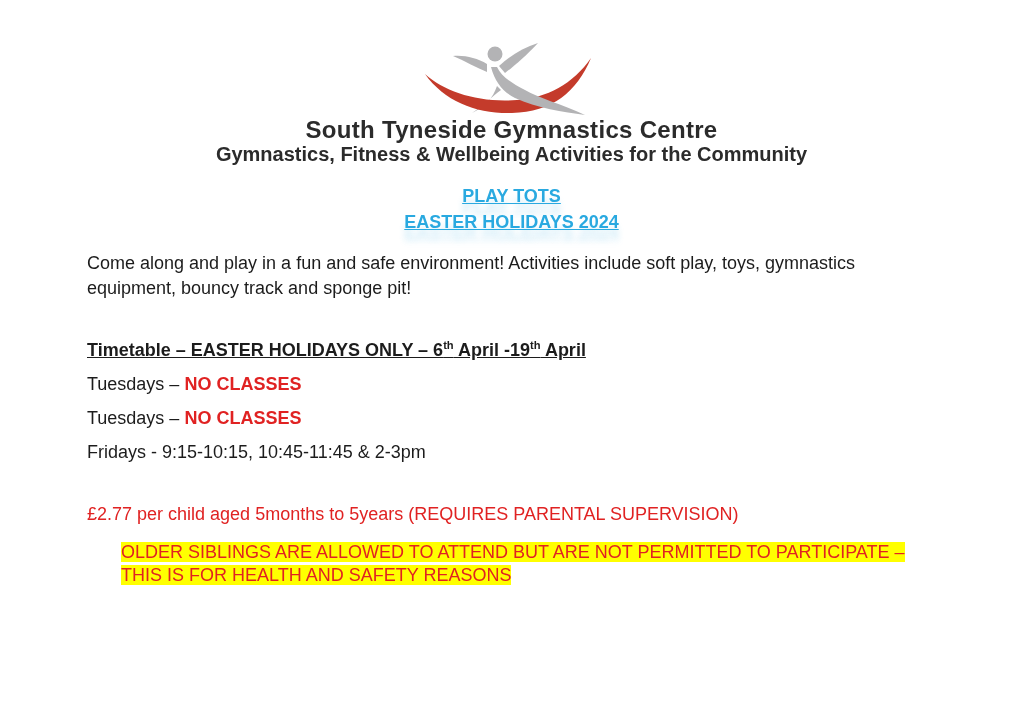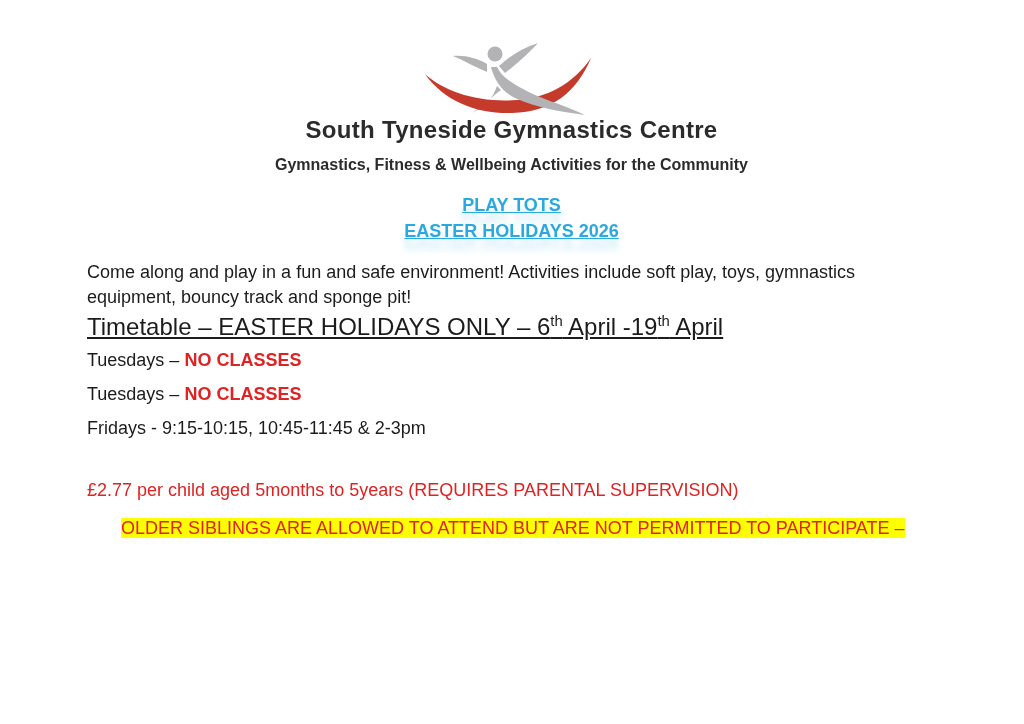--- a/index.html
+++ b/index.html
@@ -23,38 +23,38 @@
   .page { padding: 40px 88px 0 87px; height: 100%; }
 
   
   .logo { text-align: center; margin: 0 auto 18px; }
   .logo svg { display: block; margin: 0 auto -4px; }
   .logo-title {
     font-size: 24px; font-weight: bold; color: var(--title-ink);
     line-height: 1.02; letter-spacing: 0.3px;
   }
   .logo-sub {
-    font-size: 16px; font-weight: bold; color: var(--title-ink);
-    line-height: 1.1; margin-top: 14px;
+    font-size: 20px; font-weight: bold; color: var(--title-ink);
+    line-height: 1.1; margin-top: 1px;
   }
 
   
   .cyan-head {
     text-align: center; font-size: 18px; font-weight: bold;
     color: var(--cyan); line-height: 26px;
     text-shadow: 0 11px 6px rgba(41,169,224,0.22);
   }
   .cyan-head .u { text-decoration: underline; }
 
   
   .intro {
     font-size: 18px; line-height: 25px;
     margin: 16px 0 0; max-width: 852px;
   }
-  .tt-head { margin: 6px 0 0; font-size: 24px; line-height: 21px; }
+  .tt-head { margin: 39px 0 0; font-size: 18px; line-height: 21px; font-weight: bold; }
   .tt-head .u { text-decoration: underline; }
   .tt-line { margin: 13px 0 0; font-size: 18px; line-height: 21px; }
   .red { color: var(--red); }
   .red-bold { color: var(--red); font-weight: bold; }
   sup { font-size: 62%; line-height: 0; }
 
   .price { margin: 41px 0 0; font-size: 18px; line-height: 21px; color: var(--red); }
   .warning {
     margin: 16px 0 0; font-size: 18px; line-height: 23px;
     color: var(--red); max-width: 860px;
@@ -83,34 +83,35 @@
       </g>
     </svg>
     <div class="logo-title">South Tyneside Gymnastics Centre</div>
     <div class="logo-sub">Gymnastics, Fitness &amp; Wellbeing Activities for the Community</div>
   </header>
 
   <div class="cyan-head">
     <span class="u">PLAY TOTS</span>
   </div>
   <div class="cyan-head">
-    <span class="u">EASTER HOLIDAYS 2026</span>
+    <span class="u">EASTER HOLIDAYS 2024</span>
   </div>
 
   <p class="intro">Come along and play in a fun and safe environment! Activities include soft play, toys, gymnastics equipment, bouncy track and sponge pit!</p>
 
   <p class="tt-head"><span class="u"><span>Timetable – EASTER HOLIDAYS ONLY – 6</span><sup>th</sup><span> April -19</span><sup>th</sup><span> April</span></span></p>
 
 
   <p class="tt-line"><span>Tuesdays – </span><span class="red-bold">NO CLASSES</span></p>
 
 
   <p class="tt-line"><span>Tuesdays – </span><span class="red-bold">NO CLASSES</span></p>
 
   <p class="tt-line"><span>Fridays - 9:15-10:15, 10:45-11:45 &amp; 2-3pm</span></p>
 
   <p class="price">£2.77 per child aged 5months to 5years (REQUIRES PARENTAL SUPERVISION)</p>
 
   <p class="warning">
     <span class="hl">OLDER SIBLINGS ARE ALLOWED TO ATTEND BUT ARE NOT PERMITTED TO PARTICIPATE –</span><br>
+    <span class="hl">THIS IS FOR HEALTH AND SAFETY REASONS</span>
   </p>
 
 </div>
 
 </body></html>

